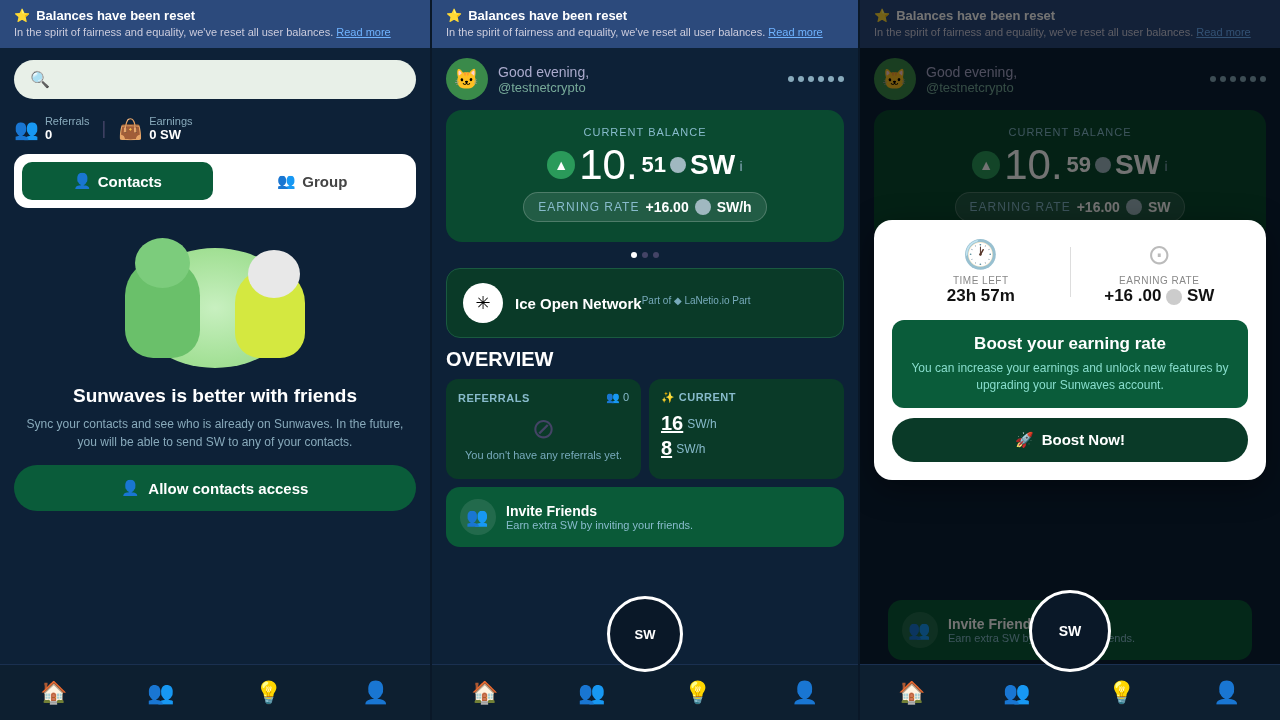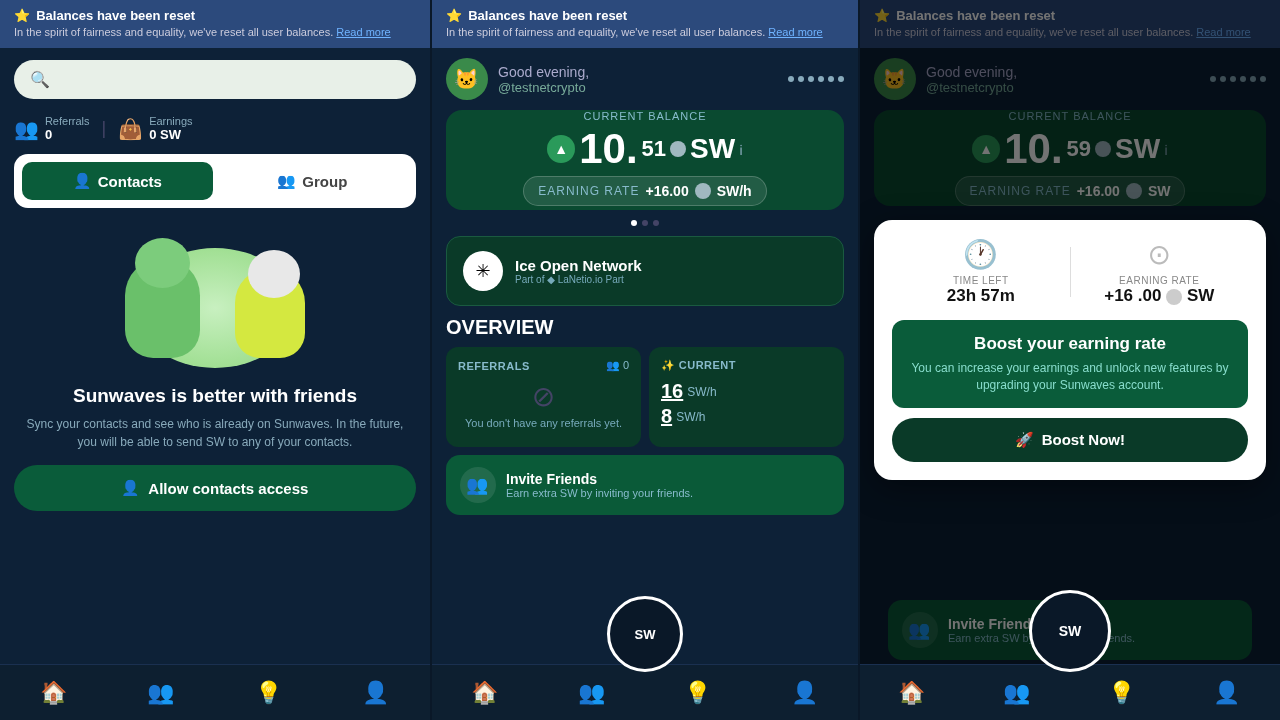--- a/index.html
+++ b/index.html
@@ -314,20 +314,21 @@
       height: 6px;
       border-radius: 50%;
       background: #8ab;
     }
 
     
     .balance-card {
       background: #0a4a30;
       margin: 0 14px;
       border-radius: 16px;
+      padding: 16px;
     }
     .balance-label {
       text-align: center;
       font-size: 11px;
       color: #8bc;
       letter-spacing: 1px;
       text-transform: uppercase;
     }
     .balance-amount {
       display: flex;
@@ -342,21 +343,21 @@
       background: #2a9a5a;
       border-radius: 50%;
       display: flex;
       align-items: center;
       justify-content: center;
       color: #fff;
       font-size: 14px;
     }
     .balance-number {
       font-size: 42px;
-      font-weight: 700;
+      font-weight: 400;
       color: #fff;
       line-height: 1;
       text-align: right;
     }
     .balance-decimal {
       font-size: 22px;
       font-weight: 600;
       color: #fff;
       align-self: flex-start;
       margin-top: 8px;
@@ -426,21 +427,21 @@
       height: 40px;
       background: #fff;
       border-radius: 50%;
       display: flex;
       align-items: center;
       justify-content: center;
       font-size: 18px;
     }
     .ion-text-block {
       display: flex;
-      flex-direction: column;
+      flex-direction: row;
     }
     .ion-title {
       font-size: 15px;
       font-weight: 700;
       color: #fff;
     }
     .ion-subtitle {
       font-size: 10px;
       color: #7ab;
     }

